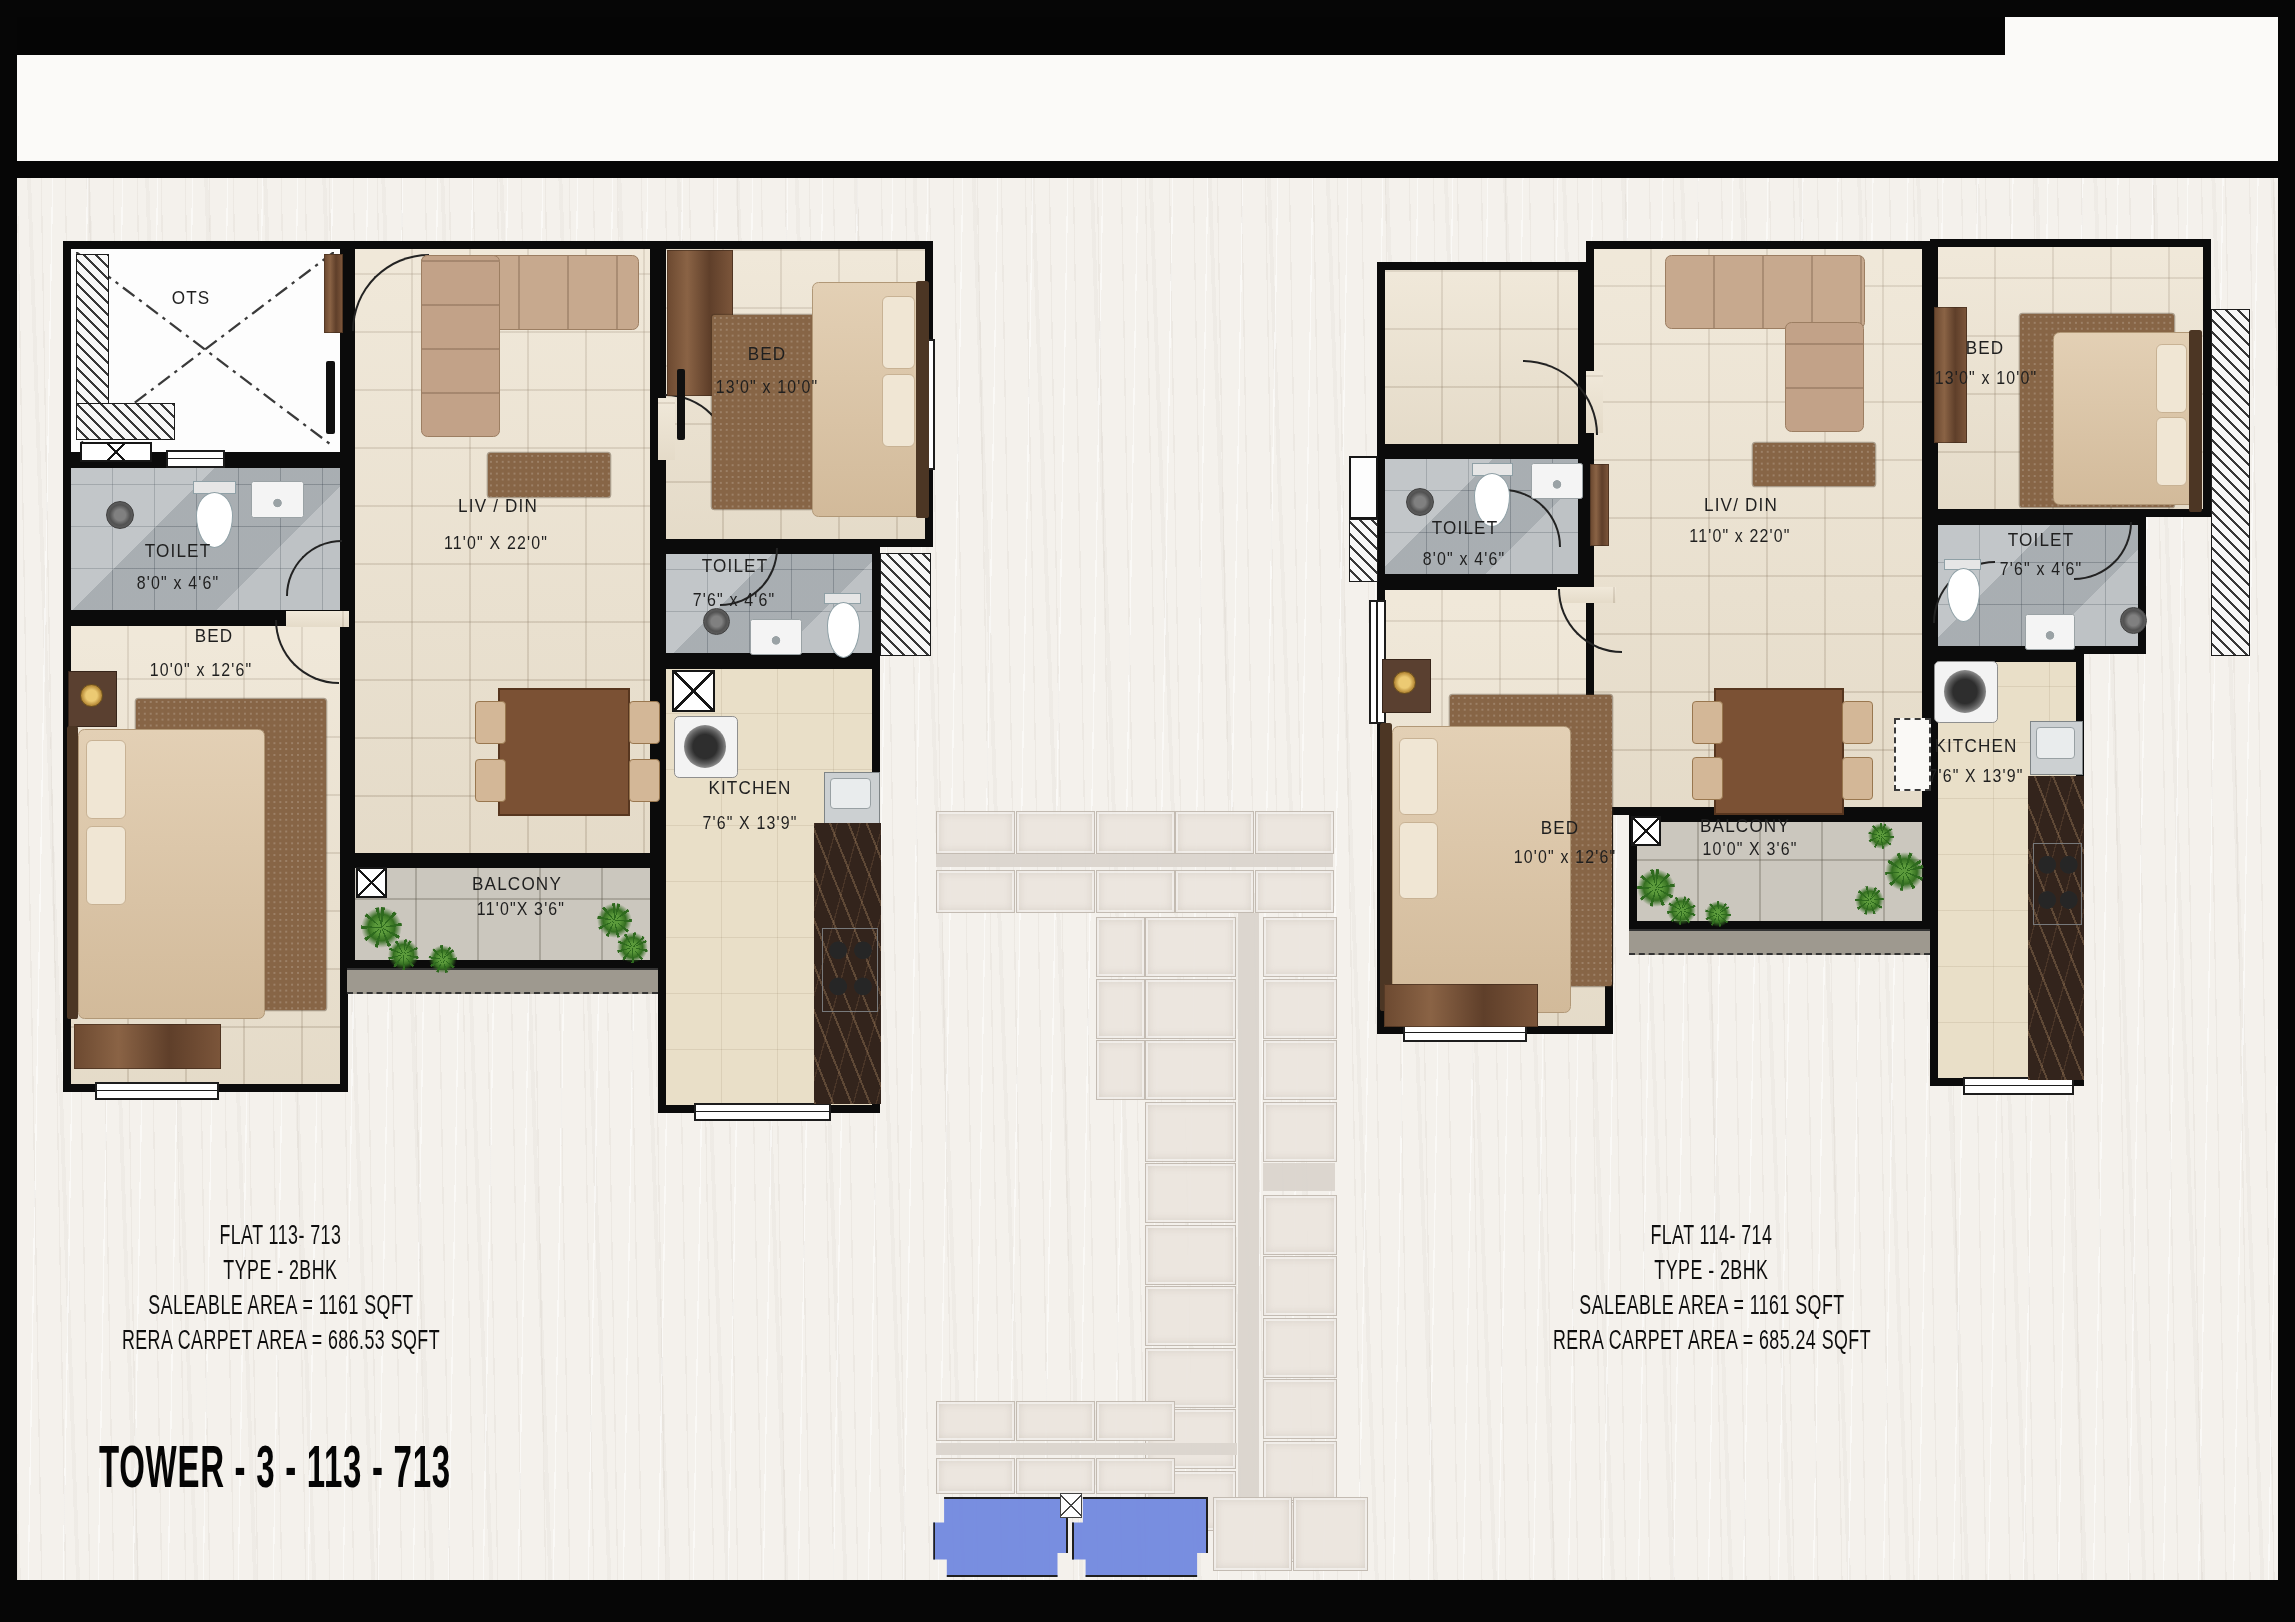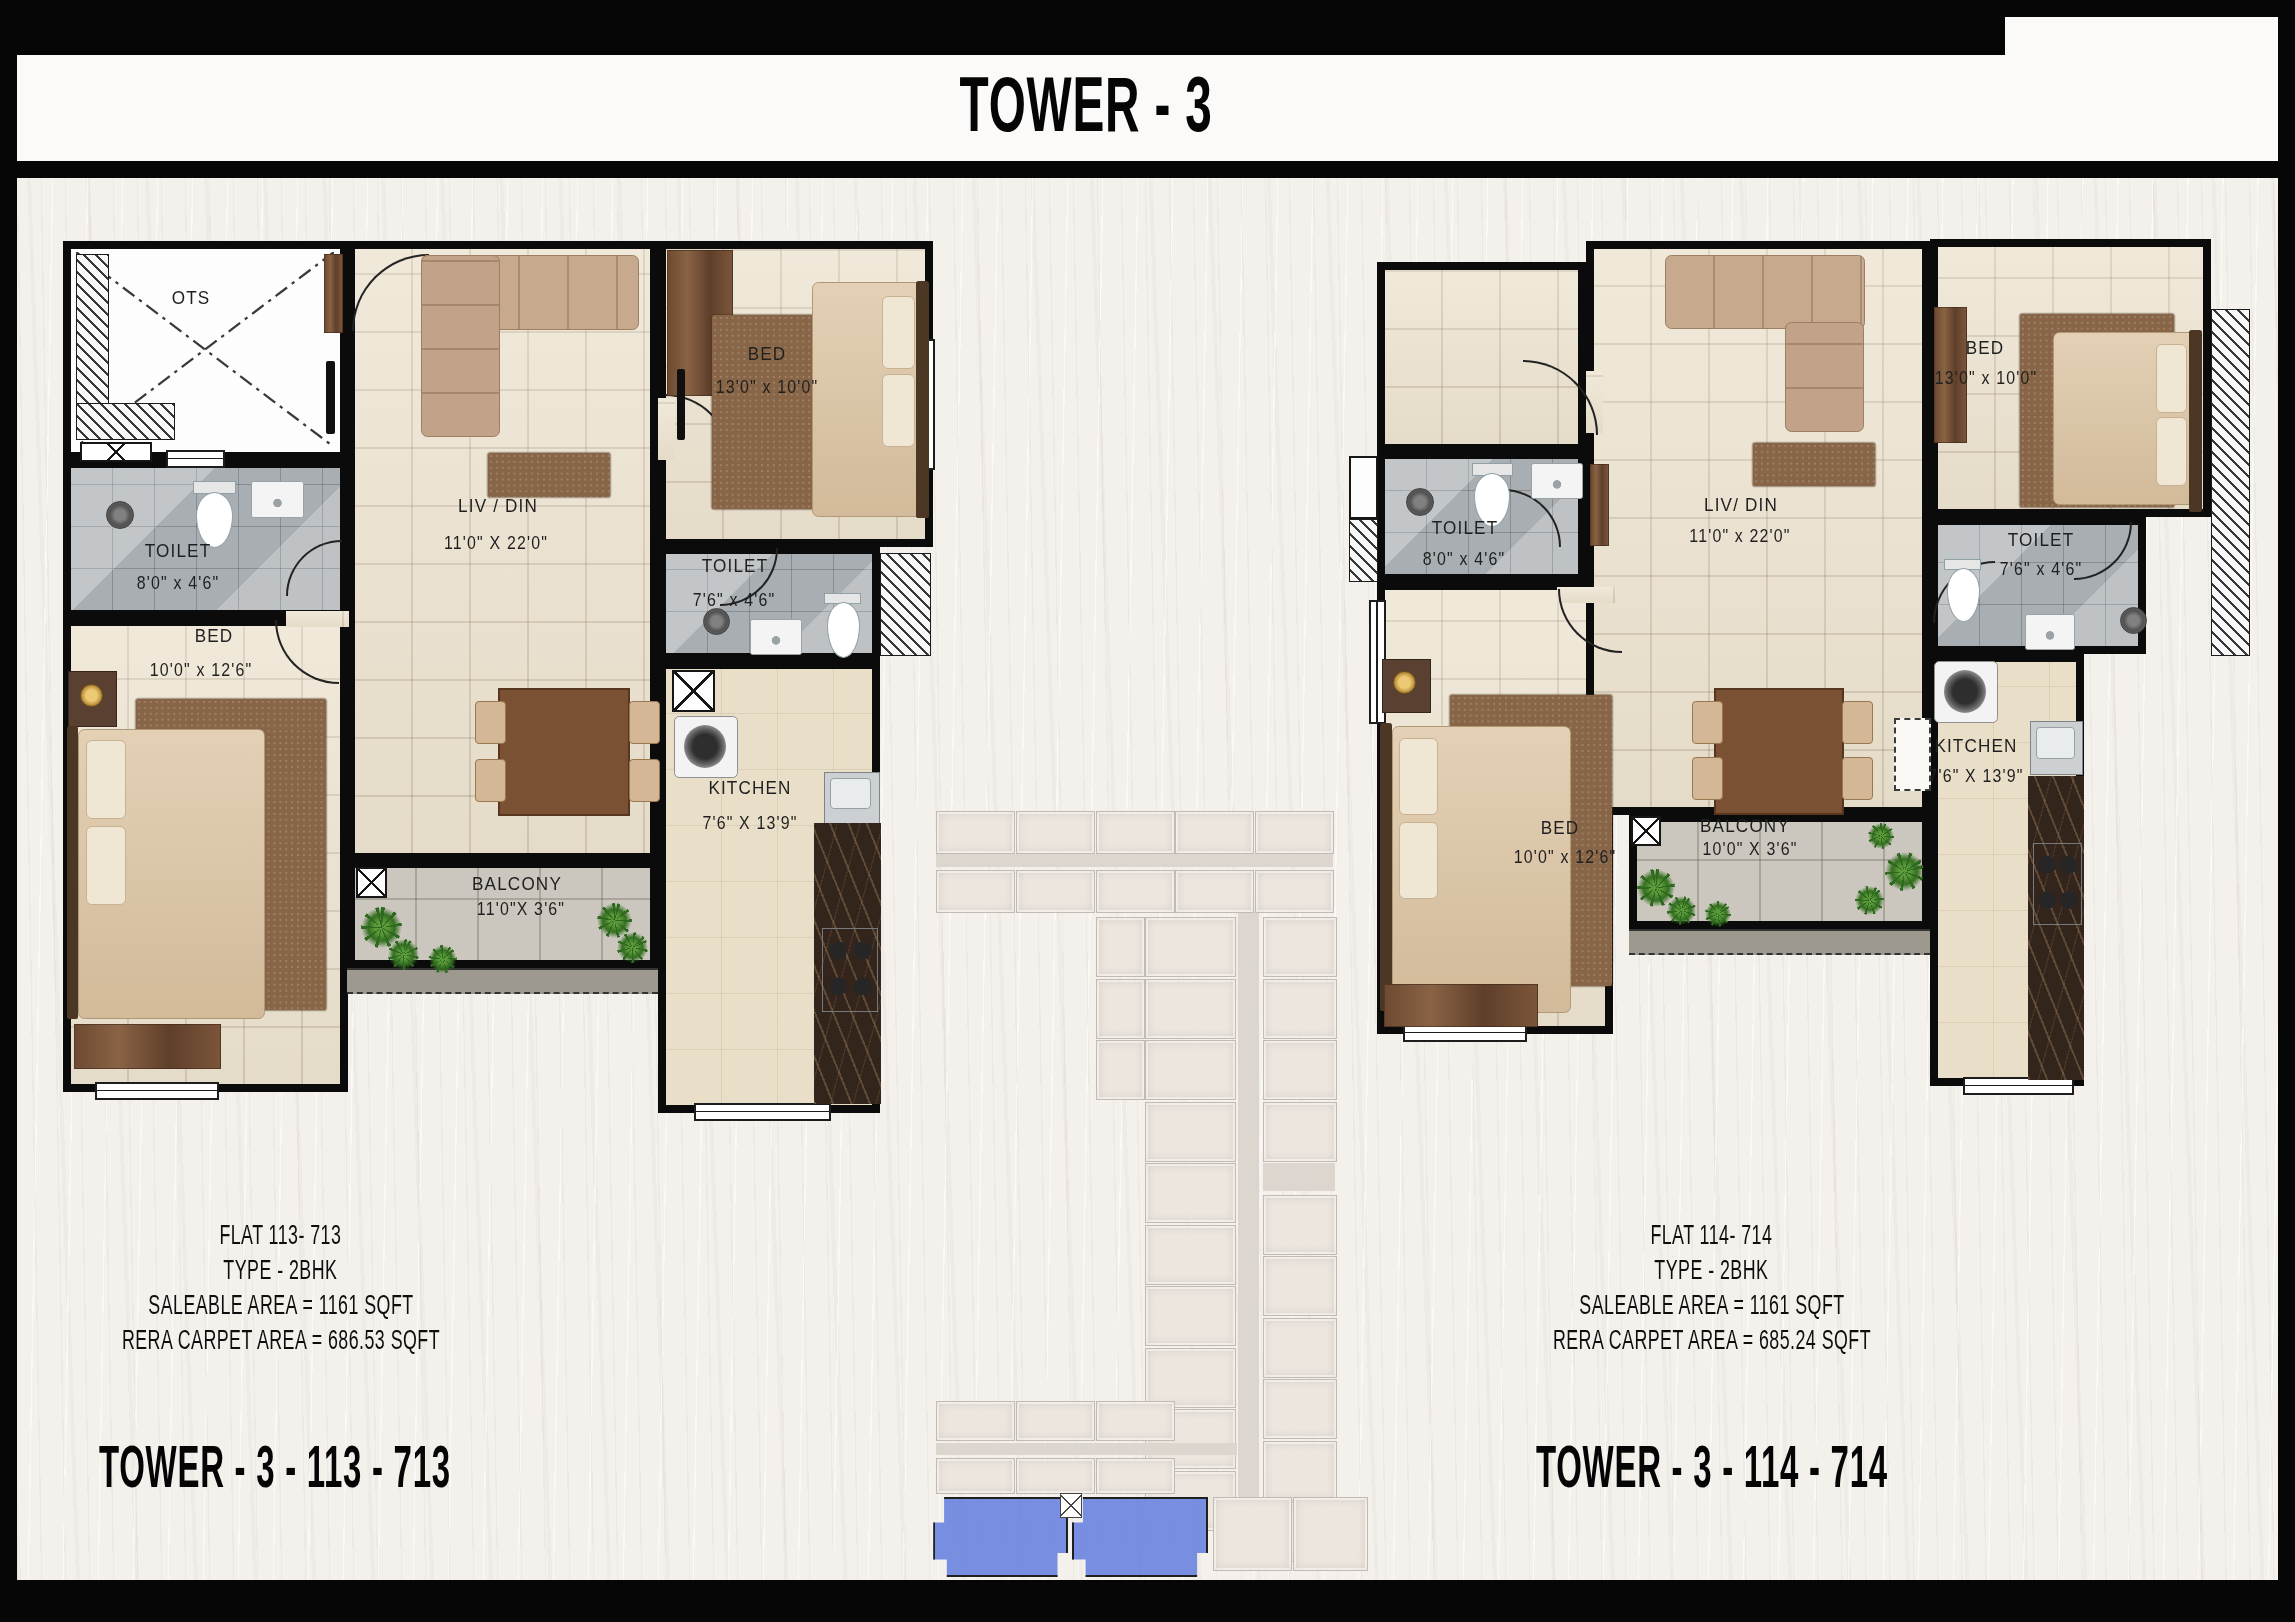--- a/index.html
+++ b/index.html
@@ -110,23 +110,20 @@
 
 <div class="canvas">
 
   <div class="abs frame" style="left:0;top:0;width:2295px;height:17px"></div>
   <div class="abs frame" style="left:0;top:1580px;width:2295px;height:43px"></div>
   <div class="abs frame" style="left:0;top:0;width:17px;height:1623px"></div>
   <div class="abs frame" style="left:2278px;top:0;width:17px;height:1623px"></div>
 
   <div class="abs headband" style="left:17px;top:17px;width:2261px;height:144px"></div>
   <div class="abs banner" style="left:17px;top:17px;width:1988px;height:38px"></div>
-  <div class="abs titlewrap" style="left:432px;top:55px;width:1309px;height:98px">
-    <span class="title">TOWER -  3</span>
-  </div>
 
 
   <div class="abs frame" style="left:17px;top:161px;width:2261px;height:17px"></div>
 
   <div class="abs bodybg" style="left:17px;top:178px;width:2261px;height:1402px"></div>
 
   <div class="abs" id="plan-left" style="left:56px;top:234px;width:883px;height:893px">
 
     <div class="room f-white" style="left:6.5px;top:6.5px;width:285px;height:219px"></div>
     <div class="room f-gray" style="left:6.5px;top:226px;width:285px;height:158px"></div>
@@ -403,18 +400,15 @@
     <div class="infoline">
         <span>TYPE - 2BHK</span>
       </div>
     <div class="infoline">
         <span>SALEABLE AREA = 1161 SQFT</span>
       </div>
     <div class="infoline">
         <span>RERA CARPET AREA = 685.24 SQFT</span>
       </div>
   </div>
-  <div class="abs caption" style="left:1476px;top:1412px;width:471px;height:59px">
-    <span>TOWER -  3 - 114 - 714</span>
-  </div>
 
 </div>
 
 
 </body></html>

